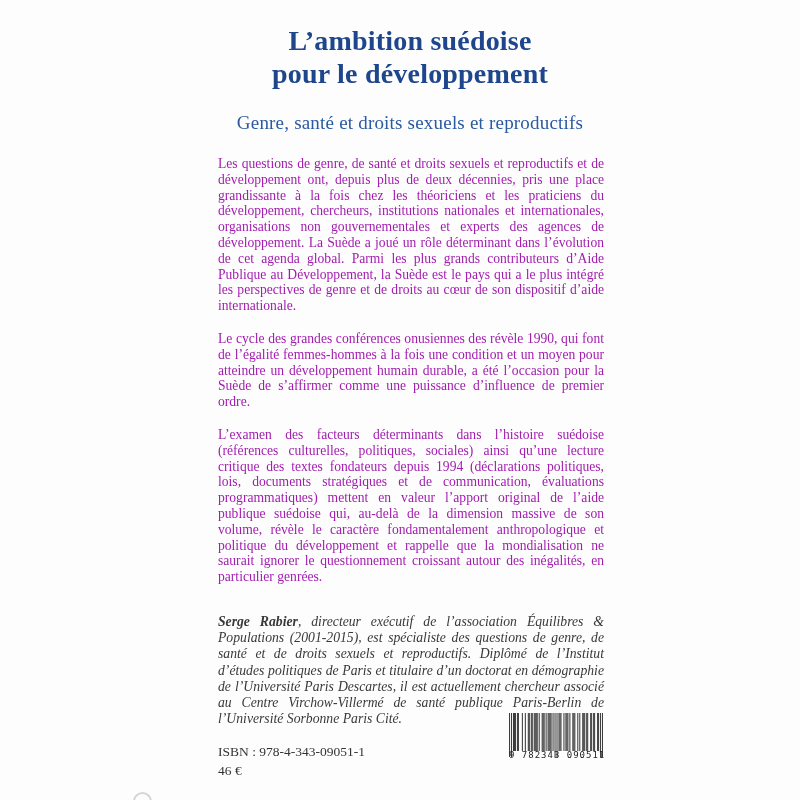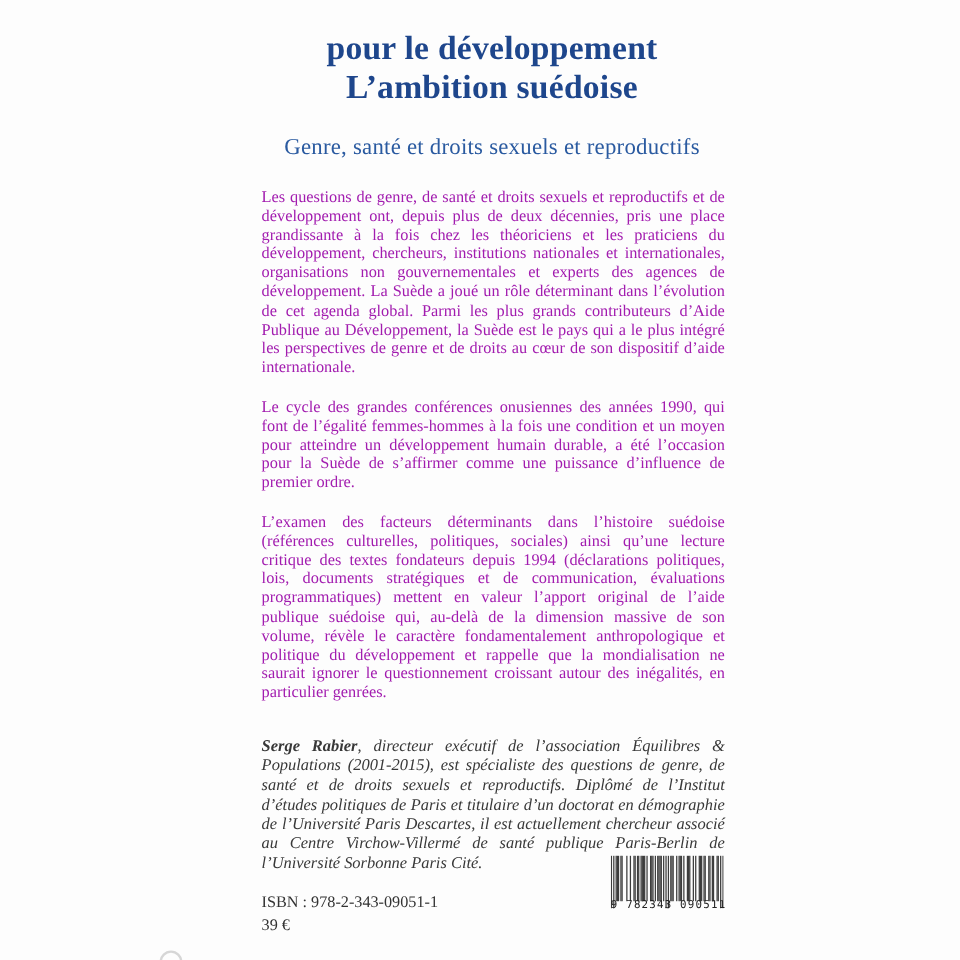--- a/index.html
+++ b/index.html
@@ -36,36 +36,36 @@
     border-radius:50%;border:2px solid #c9c9c9;opacity:.75;background:#fdfdfd;
   }
 </style>
 </head>
 <body>
 
 <div class="page">
 
   <div class="head">
     <div class="title" style="color: rgb(30, 70, 140);">
+      <div>L’ambition suédoise</div>
       <div>pour le développement</div>
-      <div>L’ambition suédoise</div>
     </div>
     <div class="subtitle" style="color: rgb(42, 90, 160); margin-top: 22px;">Genre, santé et droits sexuels et reproductifs</div>
   </div>
 
   <div class="text-col">
     <p class="blurb">Les questions de genre, de santé et droits sexuels et reproductifs et de développement ont, depuis plus de deux décennies, pris une place grandissante à la fois chez les théoriciens et les praticiens du développement, chercheurs, institutions nationales et internationales, organisations non gouvernementales et experts des agences de développement. La Suède a joué un rôle déterminant dans l’évolution de cet agenda global. Parmi les plus grands contributeurs d’Aide Publique au Développement, la Suède est le pays qui a le plus intégré les perspectives de genre et de droits au cœur de son dispositif d’aide internationale.</p>
-    <p class="blurb">Le cycle des grandes conférences onusiennes des années 1990, qui font de l’égalité femmes-hommes à la fois une condition et un moyen pour atteindre un développement humain durable, a été l’occasion pour la Suède de s’affirmer comme une puissance d’influence de premier ordre.</p>
+    <p class="blurb">Le cycle des grandes conférences onusiennes des révèle 1990, qui font de l’égalité femmes-hommes à la fois une condition et un moyen pour atteindre un développement humain durable, a été l’occasion pour la Suède de s’affirmer comme une puissance d’influence de premier ordre.</p>
     <p class="blurb">L’examen des facteurs déterminants dans l’histoire suédoise (références culturelles, politiques, sociales) ainsi qu’une lecture critique des textes fondateurs depuis 1994 (déclarations politiques, lois, documents stratégiques et de communication, évaluations programmatiques) mettent en valeur l’apport original de l’aide publique suédoise qui, au-delà de la dimension massive de son volume, révèle le caractère fondamentalement anthropologique et politique du développement et rappelle que la mondialisation ne saurait ignorer le questionnement croissant autour des inégalités, en particulier genrées.</p>
     <p class="bio"><strong>Serge Rabier</strong><span>, directeur exécutif de l’association Équilibres &amp; Populations (2001-2015), est spécialiste des questions de genre, de santé et de droits sexuels et reproductifs. Diplômé de l’Institut d’études politiques de Paris et titulaire d’un doctorat en démographie de l’Université Paris Descartes, il est actuellement chercheur associé au Centre Virchow-Villermé de santé publique Paris-Berlin de l’Université Sorbonne Paris Cité.</span></p>
   </div>
 
   <div class="isbn-block">
-    <div>ISBN : 978-2-343-09051-1</div>
-    <div>39 €</div>
+    <div>ISBN : 978-4-343-09051-1</div>
+    <div>46 €</div>
   </div>
 
   <div class="barcode">
     <svg id="barcode-svg" width="94" height="44" viewBox="0 0 95 44" preserveAspectRatio="none">
         <rect x="0" y="0" width="1.05" height="44" fill="#3c3c3c"></rect>
         <rect x="2" y="0" width="1.05" height="44" fill="#3c3c3c"></rect>
         <rect x="4" y="0" width="1.05" height="38" fill="#3c3c3c"></rect>
         <rect x="5" y="0" width="1.05" height="38" fill="#3c3c3c"></rect>
         <rect x="6" y="0" width="1.05" height="38" fill="#3c3c3c"></rect>
         <rect x="8" y="0" width="1.05" height="38" fill="#3c3c3c"></rect>

